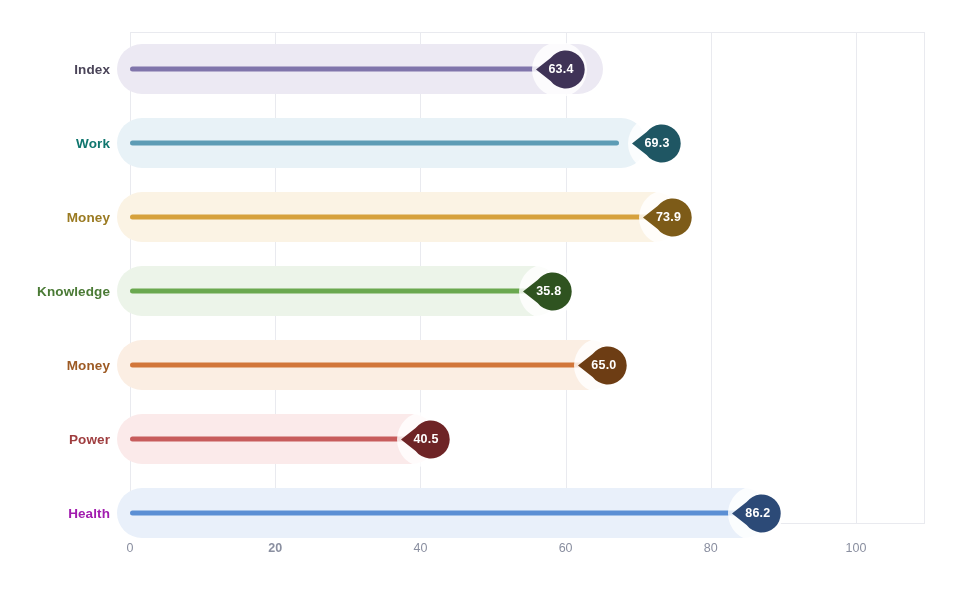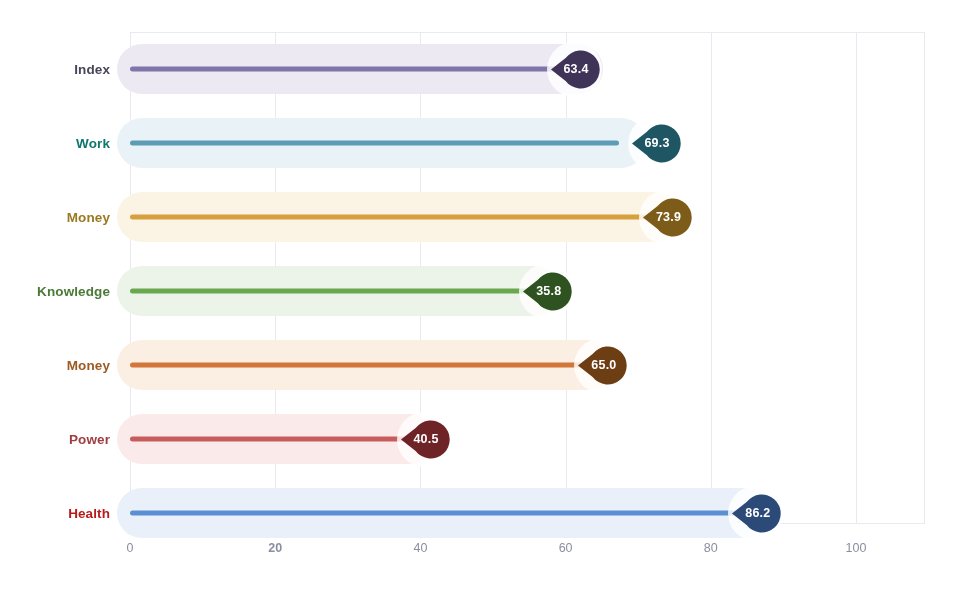--- a/index.html
+++ b/index.html
@@ -144,21 +144,21 @@
       <div class="gridline" style="left: 565.616px; background: rgb(233, 234, 239);"></div>
       <div class="gridline" style="left: 710.822px; background: rgb(233, 234, 239);"></div>
       <div class="gridline" style="left: 856.027px; background: rgb(233, 234, 239);"></div>
     </div>
 
   <div id="rows">
       <div class="row" style="top: 32px; width: 960px;">
         <div class="row-label" style="color: rgb(74, 68, 88);">Index</div>
         <div class="band" style="left: 117px; width: 486.301px; background: rgb(236, 233, 243);"></div>
         <div class="lollipop-line" style="left: 130px; width: 446.301px; background: rgb(128, 117, 171);"></div>
-        <div class="marker" style="left: 574px;">
+        <div class="marker" style="left: 559px;">
           <div class="halo"></div>
           <svg viewBox="0 0 47 47">
             <path d="M 0 23.5 L 14.6 12.0 A 19 19 0 1 1 14.6 35.0 Z" fill="#3f3357"></path>
           </svg>
           <div class="marker-value">63.4</div>
         </div>
       </div>
       <div class="row" style="top: 106px; width: 960px;">
         <div class="row-label" style="color: #0f766e;">Work</div>
         <div class="band" style="left: 117px; width: 529.137px; background: rgb(232, 242, 247);"></div>
@@ -213,21 +213,21 @@
         <div class="lollipop-line" style="left: 130px; width: 280.041px; background: rgb(199, 92, 92);"></div>
         <div class="marker" style="left: 424.041px;">
           <div class="halo"></div>
           <svg viewBox="0 0 47 47">
             <path d="M 0 23.5 L 14.6 12.0 A 19 19 0 1 1 14.6 35.0 Z" fill="#6e2426"></path>
           </svg>
           <div class="marker-value">40.5</div>
         </div>
       </div>
       <div class="row" style="top: 476px; width: 960px;">
-        <div class="row-label" style="color: #b91c1c; text-align: right;">Health</div>
+        <div class="row-label" style="color: #a21caf; text-align: right;">Health</div>
         <div class="band" style="left: 117px; width: 651.836px; background: rgb(233, 240, 250);"></div>
         <div class="lollipop-line" style="left: 130px; width: 611.836px; background: rgb(91, 143, 212);"></div>
         <div class="marker" style="left: 755.836px;">
           <div class="halo"></div>
           <svg viewBox="0 0 47 47">
             <path d="M 0 23.5 L 14.6 12.0 A 19 19 0 1 1 14.6 35.0 Z" fill="#2c4a77"></path>
           </svg>
           <div class="marker-value">86.2</div>
         </div>
       </div>

